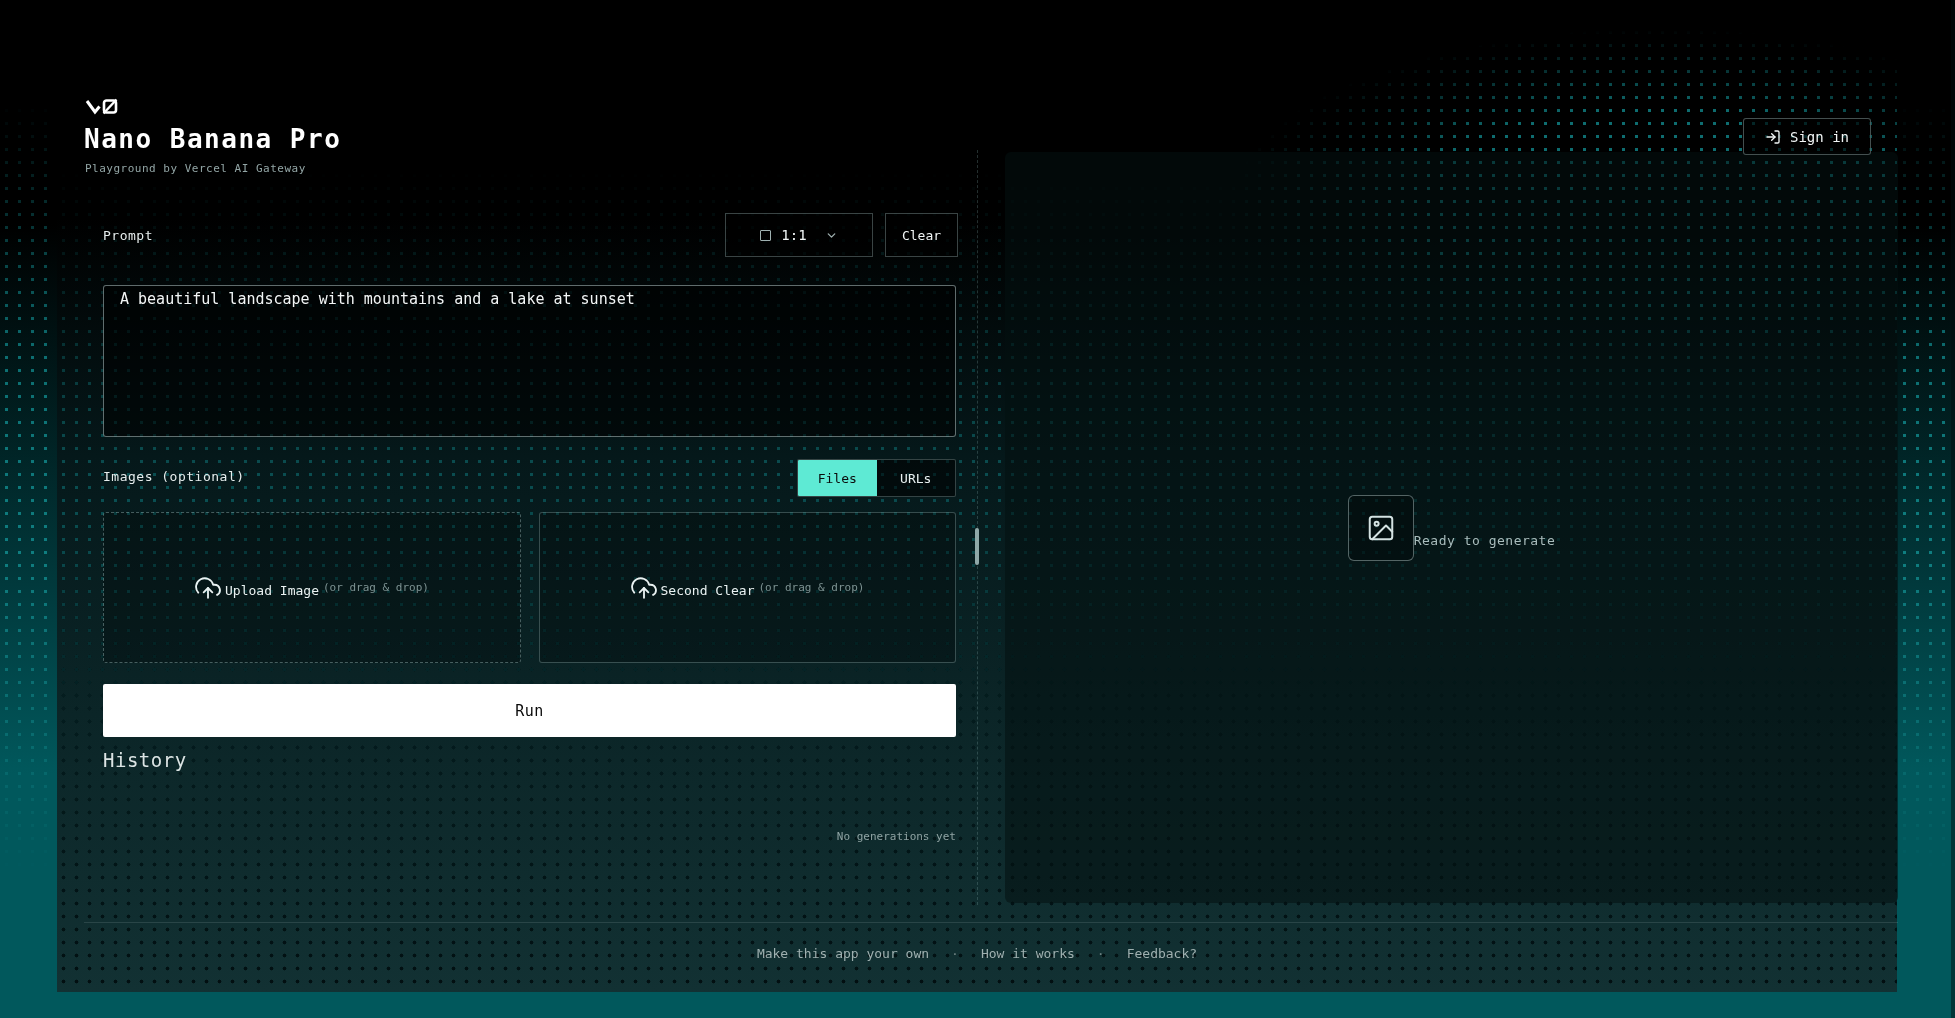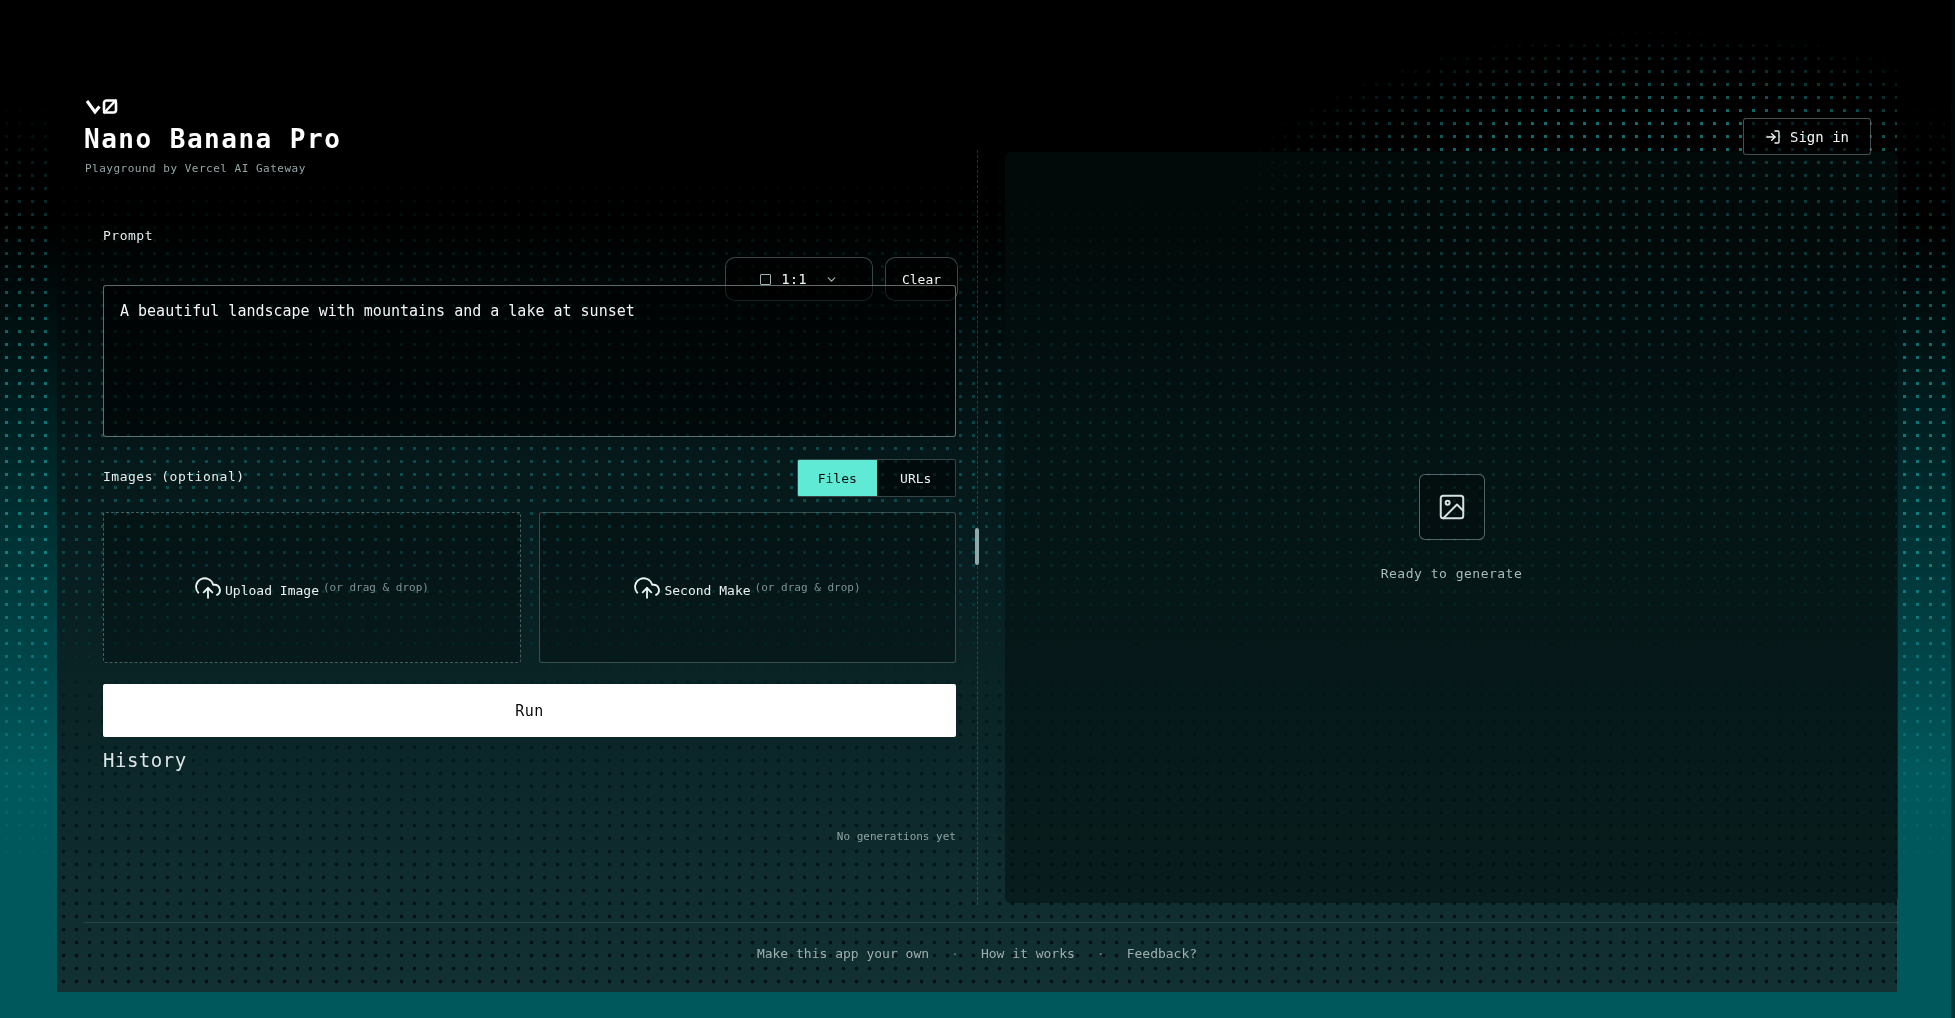--- a/index.html
+++ b/index.html
@@ -50,33 +50,33 @@
     left:1743px; top:90px; width:128px; height:37px; z-index:5;
     display:flex; align-items:center; justify-content:center; gap:9px;
     background:rgba(0,0,0,.65); border:1px solid rgba(150,175,175,.45); border-radius:3px;
     color:#f2f6f6; font-size:14px; cursor:pointer;margin-top:28px;
   }
 
   
   .prompt-label{ left:103px; top:228px; font-size:13px; letter-spacing:.5px; color:#e6eded; }
   .btn{
     display:flex; align-items:center; justify-content:center; gap:10px;
-    background:rgba(0,0,0,.6); border:1px solid rgba(145,170,170,.4); border-radius:10px;
-    color:#f2f6f6; cursor:pointer; z-index:4;margin-top:44px;
+    background:rgba(0,0,0,.6); border:1px solid rgba(145,170,170,.4); border-radius:0;
+    color:#f2f6f6; cursor:pointer; z-index:4;
   }
   .aspect{ left:725px; top:213px; width:148px; height:44px; font-size:14px; }
   .aspect .sq{ width:11px; height:11px; border:1.5px solid #9fb0b0; border-radius:1px; }
   .aspect .chev{ margin-left:8px; }
   .clear{ left:885px; top:213px; width:73px; height:44px; font-size:13px; }
 
   .prompt-input{
     left:103px; top:285px; width:853px; height:152px; z-index:4;
     background:rgba(0,0,0,.55); border:1px solid rgba(175,195,195,.55); border-radius:3px;
     color:#f2f6f6; font-size:15px; font-family:inherit; line-height:1.5;
-    padding:14px 16px; resize:none; outline:none;
+    padding:2px 16px; resize:none; outline:none;
   }
 
   
   .images-label{ left:103px; top:469px; font-size:13px; letter-spacing:.5px; color:#e6eded; }
   .toggle{
     left:797px; top:459px; width:159px; height:38px; z-index:4;
     display:flex; border:1px solid rgba(150,175,175,.35); border-radius:2px; overflow:hidden;
     background:rgba(0,0,0,.55);
   }
   .toggle .tab{ flex:1; display:flex; align-items:center; justify-content:center; font-size:13px; cursor:pointer; color:#e8f0f0; }
@@ -103,21 +103,21 @@
   .history-empty{ left:103px; top:830px; width:853px; text-align:right; font-size:11px; color:#8fa3a3; }
 
   
   .divider-line{ left:977px; top:150px; height:755px; width:0; border-left:1px dashed rgba(130,170,170,.28); }
   .divider-handle{ left:975px; top:528px; width:4px; height:37px; background:#8fa8a8; border-radius:2px; cursor:col-resize; z-index:6; }
 
   
   .preview{
     left:1005px; top:152px; width:893px; height:751px; z-index:3;
     background:rgba(4,16,17,.55); border-radius:6px;
-    display:flex; flex-direction:column; align-items:center; justify-content:center;
+    display:flex; flex-direction:row; align-items:center; justify-content:center;
   }
   .preview-iconbox{
     width:66px; height:66px; border:1px solid rgba(165,185,185,.5); border-radius:6px;
     background:rgba(0,0,0,.25); display:flex; align-items:center; justify-content:center;
   }
   .preview-status{ margin-top:26px; font-size:13px; color:#a9bcbc; letter-spacing:.5px; }
 
   
   .footer-divider{ left:84px; top:922px; width:1814px; height:1px; background:rgba(220,240,240,.12); }
   .footer{
@@ -193,21 +193,21 @@
   </div>
 
   <div class="abs dropzone dz2">
     <span>
       <svg width="26" height="26" viewBox="0 0 24 24" fill="none" stroke="#eaf2f2" stroke-width="1.7" stroke-linecap="round" stroke-linejoin="round">
         <polyline points="16 16 12 12 8 16"></polyline>
         <line x1="12" y1="12" x2="12" y2="21"></line>
         <path d="M20.39 18.39A5 5 0 0 0 18 9h-1.26A8 8 0 1 0 3 16.3"></path>
       </svg>
     </span>
-    <span class="dz-title">Second Make</span>
+    <span class="dz-title">Second Clear</span>
     <span class="dz-hint">(or drag &amp; drop)</span>
   </div>
 
   <button class="abs run">Run</button>
 
   <div class="abs history-label">History</div>
   <div class="abs history-empty">No generations yet</div>
 
   <div class="abs divider-line"></div>
   <div class="abs divider-handle"></div>

